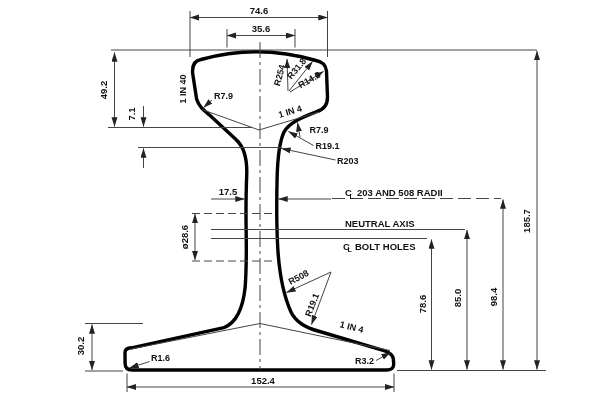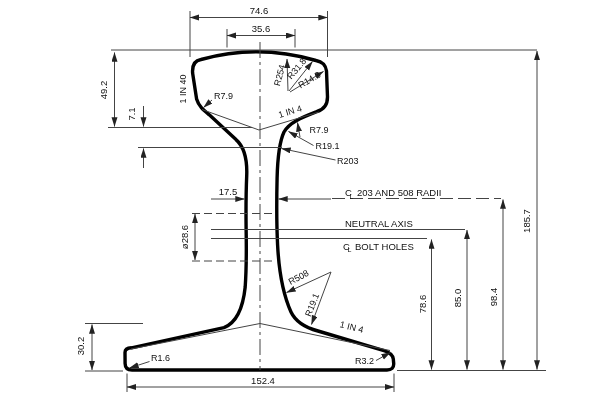--- a/index.html
+++ b/index.html
@@ -1,16 +1,16 @@
 <!DOCTYPE html>
 <html><head>
 <meta charset="utf-8">
 <style>
   html,body{margin:0;padding:0;background:#fff;}
-  .stage{width:600px;height:400px;position:relative;background:#fff;overflow:hidden;}
+  .stage{width:600px;height:400px;position:relative;background:#fff;overflow:hidden;font-weight:bold;}
   svg{display:block;}
   text{font-family:"Liberation Sans","DejaVu Sans",sans-serif;fill:#111;}
   .num{font-size:9.5px;}
   .lab{font-size:9px;}
   .sm{font-size:7px;}
   .thin{stroke:#444;stroke-width:1;fill:none;}
   .dim{stroke:#444;stroke-width:1;fill:none;}
   .thick{stroke:#000;stroke-width:3.4;fill:none;stroke-linejoin:round;stroke-linecap:round;}
 </style>
 </head>

